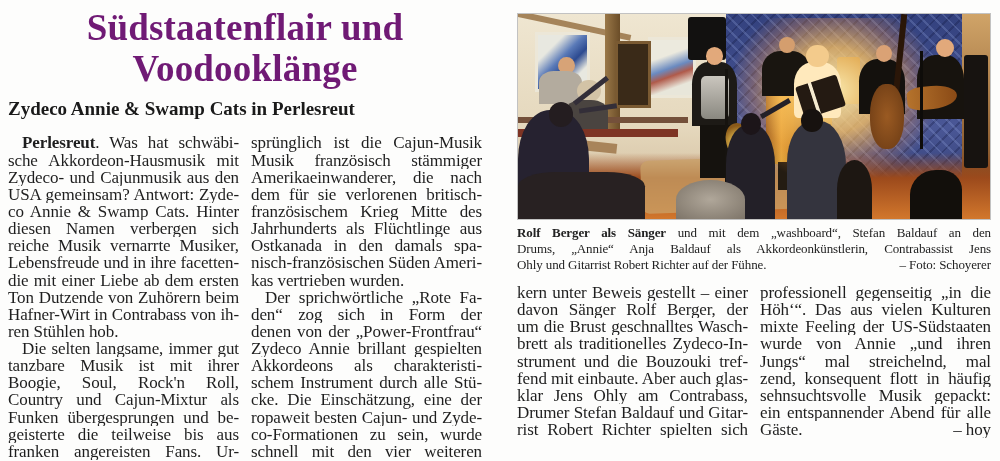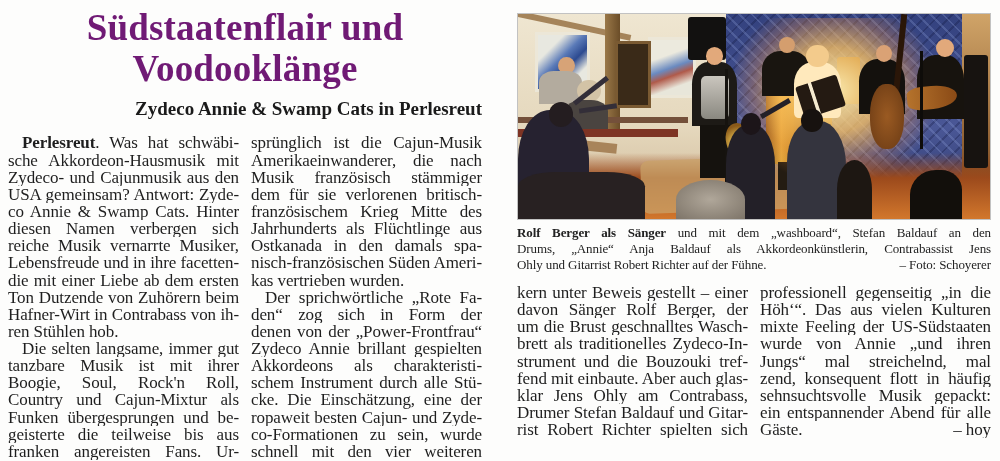--- a/index.html
+++ b/index.html
@@ -4,21 +4,21 @@
 <style>
   html,body{margin:0;padding:0;}
   body{background:#ffffff;}
   .page{position:relative;width:1000px;height:461px;background:#fdfdfc;overflow:hidden;
         font-family:"Liberation Serif", serif;color:#1e1e1e;}
 
   
   .left-block{position:absolute;left:8px;top:8px;width:474px;}
   .headline{margin:0;text-align:center;font-weight:700;font-size:37px;line-height:1.1;
             color:#701a75;letter-spacing:.2px;}
-  .subtitle{margin:9px 0 0 0;text-align:right;font-weight:700;font-size:19px;color:#1a1a1a;}
+  .subtitle{margin:9px 0 0 0;text-align:left;font-weight:700;font-size:19px;color:#1a1a1a;}
   .cols{display:flex;gap:12px;margin-top:14px;}
   .col{width:231px;font-size:17px;line-height:17.15px;letter-spacing:-0.1px;font-family:Liberation Serif, serif;}
   .line{height:17.15px;overflow:hidden;text-align:justify;text-align-last:justify;}
   .line.endline{text-align-last:left;}
   .line.ind{text-indent:14px;}
   .line.split{display:flex;justify-content:space-between;text-align-last:left;}
   .line b{font-weight:700;}
 
   
   .right-block{position:absolute;left:517px;top:13px;width:474px;}
@@ -153,22 +153,22 @@
           <div class="line ind">Die selten langsame, immer gut</div>
           <div class="line">tanzbare Musik ist mit ihrer Blues,</div>
           <div class="line">Boogie, Soul, Rock'n Roll, Funkie,</div>
           <div class="line">Country und Cajun-Mixtur als</div>
           <div class="line">Funken übergesprungen und be-</div>
           <div class="line">geisterte die teilweise bis aus Ober-</div>
           <div class="line">franken angereisten Fans. Ur-</div>
         </div>
       <div class="col">
           <div class="line">sprünglich ist die Cajun-Musik die</div>
+          <div class="line">Musik französisch stämmiger</div>
           <div class="line">Amerikaeinwanderer, die nach</div>
-          <div class="line">Musik französisch stämmiger</div>
           <div class="line">dem für sie verlorenen britisch-</div>
           <div class="line">französischem Krieg Mitte des 18.</div>
           <div class="line">Jahrhunderts als Flüchtlinge aus</div>
           <div class="line">Ostkanada in den damals spa-</div>
           <div class="line">nisch-französischen Süden Ameri-</div>
           <div class="line endline">kas vertrieben wurden.</div>
           <div class="line ind">Der sprichwörtliche „Rote Fa-</div>
           <div class="line">den“ zog sich in Form der verschie-</div>
           <div class="line">denen von der „Power-Frontfrau“</div>
           <div class="line">Zydeco Annie brillant gespielten</div>

